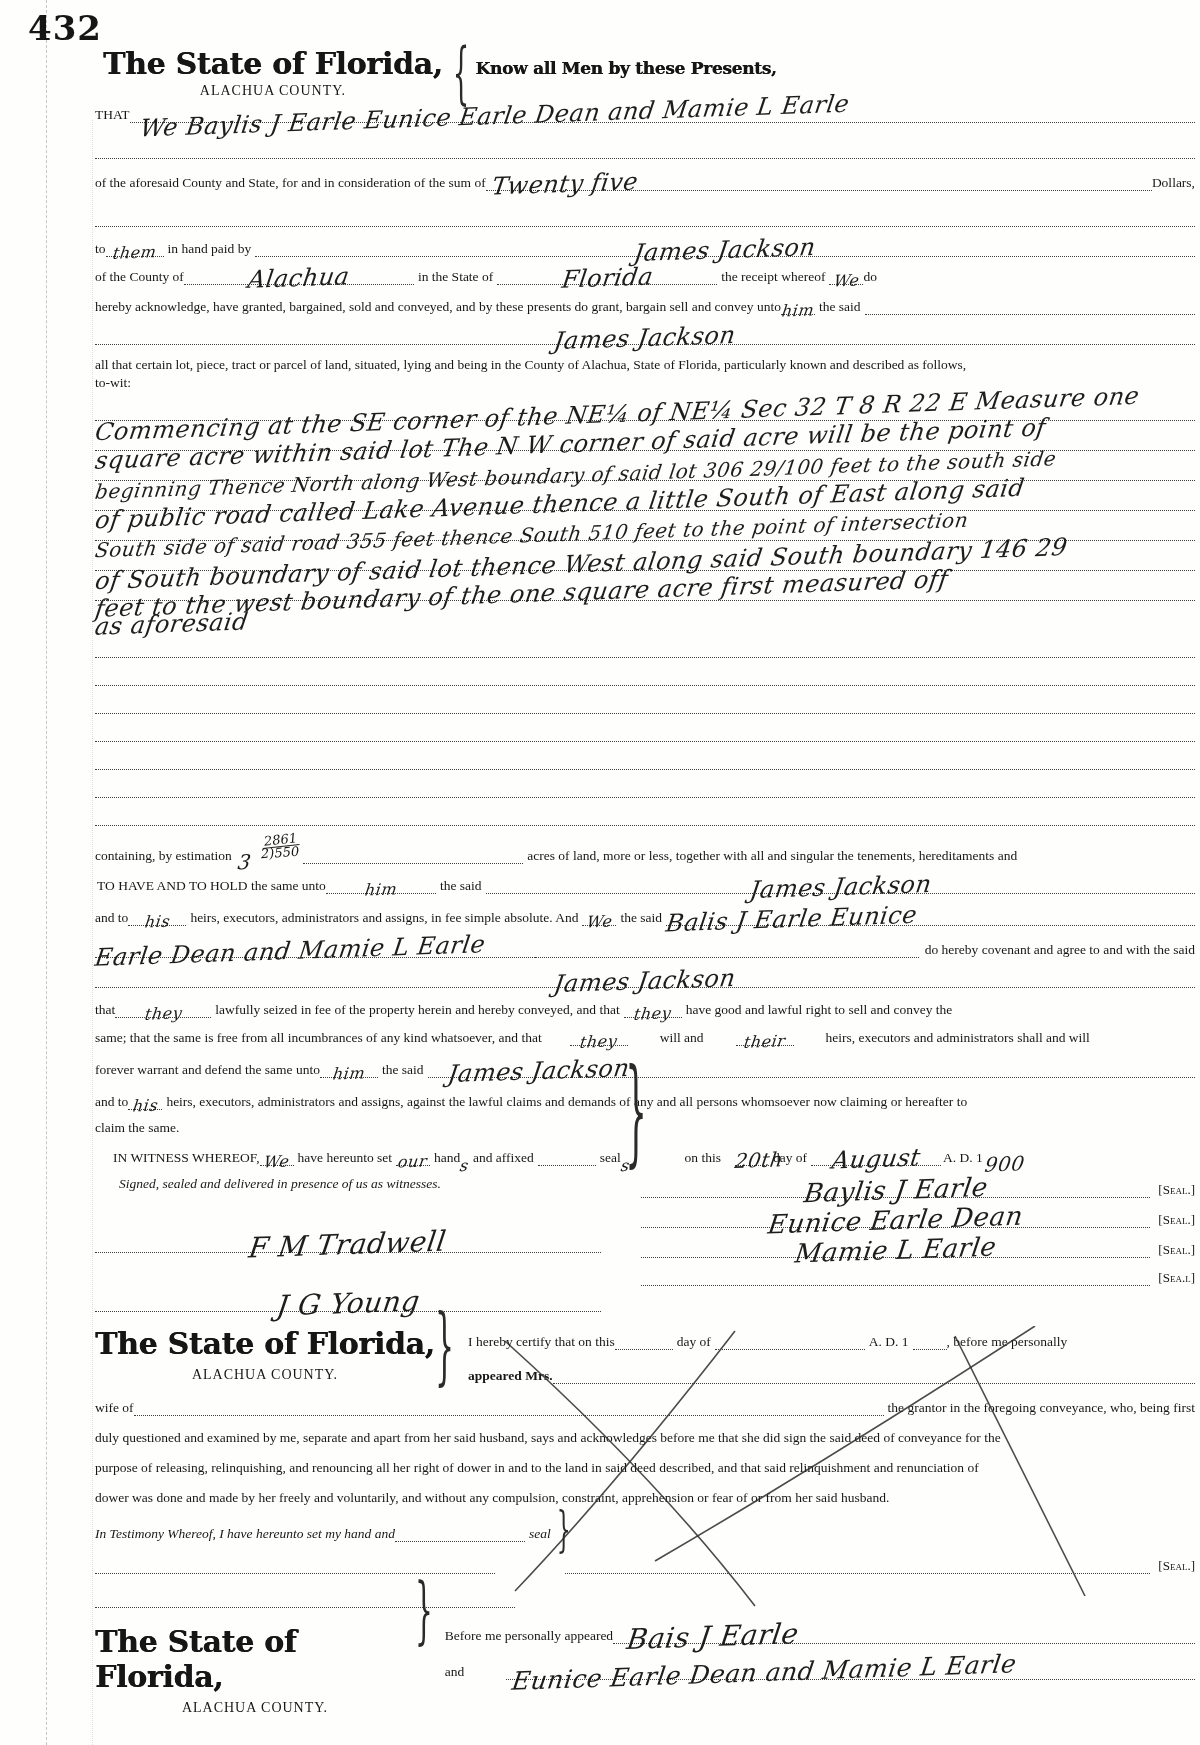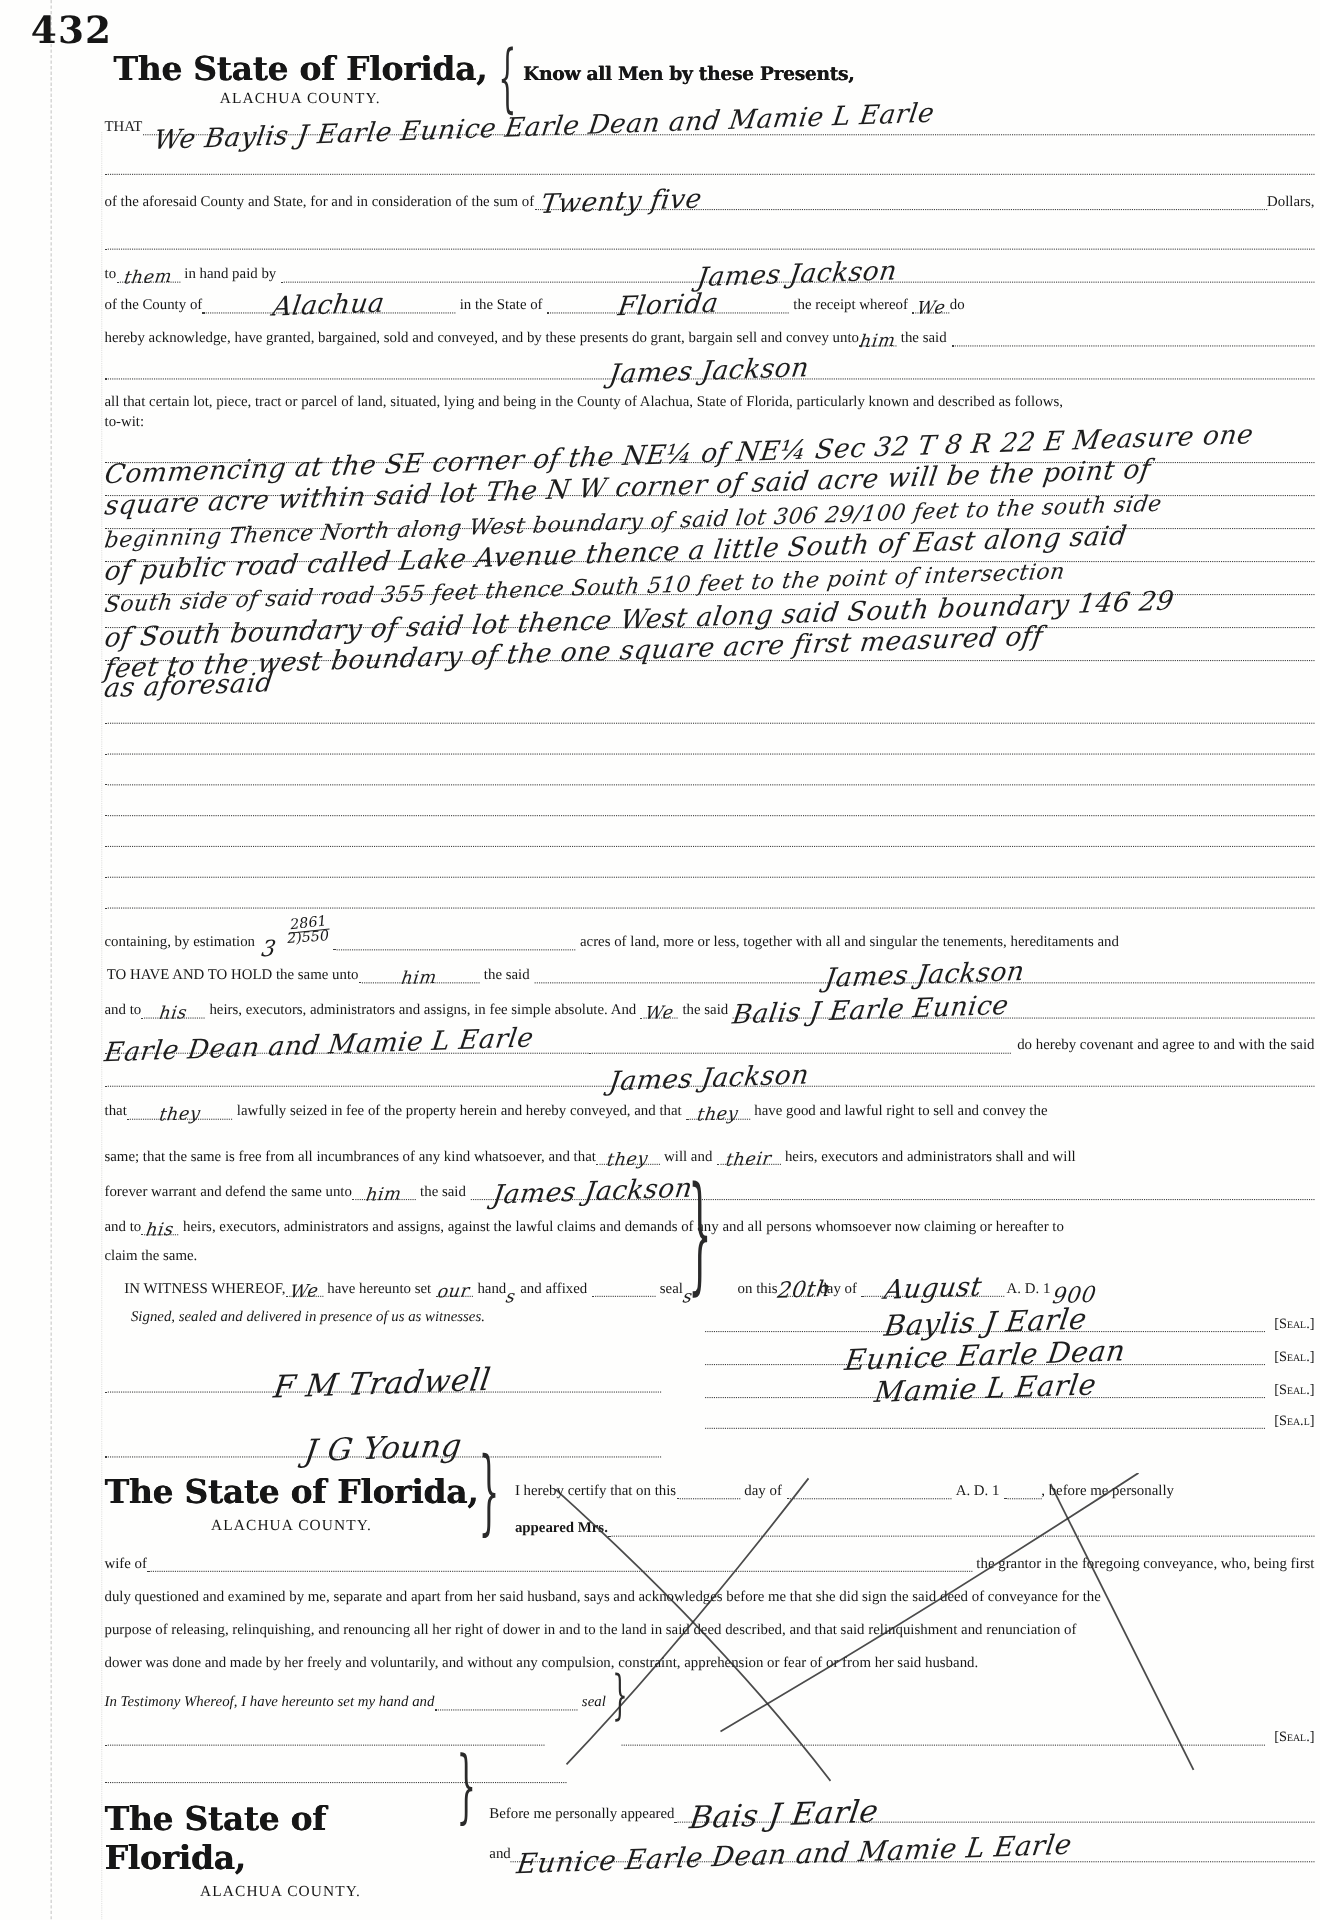--- a/index.html
+++ b/index.html
@@ -202,21 +202,21 @@
   <div class="row" style="margin-top:14px;">
     <span class="seg"><i class="hw big">James Jackson</i></span>
   </div>
   <div class="row" style="margin-top:14px;">
     <span class="p">that</span>
     <span class="seg" style="flex:0 0 96px;"><i class="hw sm">they</i></span>
     <span class="p" style="margin:0 4px;">lawfully seized in fee of the property herein and hereby conveyed, and that</span>
     <span class="seg s"><i class="hw sm">they</i></span>
     <span class="p" style="margin-left:4px;">have good and lawful right to sell and convey the</span>
   </div>
-  <div class="row" style="margin-top:25px;">
+  <div class="row" style="margin-top:12px;gap:28px;">
     <span class="p">same; that the same is free from all incumbrances of any kind whatsoever, and that</span>
     <span class="seg s"><i class="hw sm">they</i></span>
     <span class="p" style="margin:0 4px;">will and</span>
     <span class="seg s"><i class="hw sm">their</i></span>
     <span class="p" style="margin-left:4px;">heirs, executors and administrators shall and will</span>
   </div>
   <div class="row" style="margin-top:16px;">
     <span class="p">forever warrant and defend the same unto</span>
     <span class="seg s"><i class="hw sm">him</i></span>
     <span class="p" style="margin:0 4px;">the said</span>
@@ -235,21 +235,21 @@
     <span class="p" style="margin-left:18px;">IN WITNESS WHEREOF,</span>
     <span class="seg xs"><i class="hw sm">We</i></span>
     <span class="p" style="margin:0 4px;">have hereunto set</span>
     <span class="seg xs"><i class="hw sm">our</i></span>
     <span class="p" style="margin-left:4px;">hand</span>
       <i class="hw sm">s</i>
     <span class="p" style="margin:0 4px;">and affixed</span>
     <span class="seg s"></span>
     <span class="p" style="margin-left:4px;">seal</span>
       <i class="hw sm">s</i>
-    <span class="p" style="margin:0 0;padding-left:41px;">on this</span>
+    <span class="p" style="margin:0 14px;padding-left:41px;">on this</span>
     <span class="seg xs"><i class="hw">20th</i></span>
     <span class="p" style="margin:0 4px;">day of</span>
     <span class="seg" style="flex:0 0 130px;"><i class="hw big">August</i></span>
     <span class="p" style="margin:0 2px;">A. D. 1</span>
       <i class="hw">900</i>
   </div>
 
   <div class="cols">
     <div class="rel" style="flex:0 0 46%;padding-right:40px;">
       <div class="p it" style="margin-left:24px;">Signed, sealed and delivered in presence of us as witnesses.</div>
@@ -343,21 +343,21 @@
       <div style="flex:0 0 320px;">
         <div class="gothic title">The State of Florida,</div>
         <div class="county" style="margin-top:6px;">ALACHUA COUNTY.</div>
       </div>
       <span class="brace" style="margin:14px 12px 0 0;font-size:28px;transform:scaleY(2.6);">}</span>
       <div style="flex:1;">
         <div class="row" style="margin-top:4px;">
           <span class="p">Before me personally appeared</span>
           <span class="seg left"><i class="hw big" style="font-size:28px;margin-left:14px;">Bais J Earle</i></span>
         </div>
-        <div class="row" style="margin-top:20px;">
+        <div class="row" style="margin-top:20px;gap:42px;">
           <span class="p">and</span>
           <span class="seg left"><i class="hw big" style="font-size:25px;margin-left:6px;">Eunice Earle Dean and Mamie L Earle</i></span>
         </div>
       </div>
     </div>
 
   </div>
 </div>
 
 </body></html>

